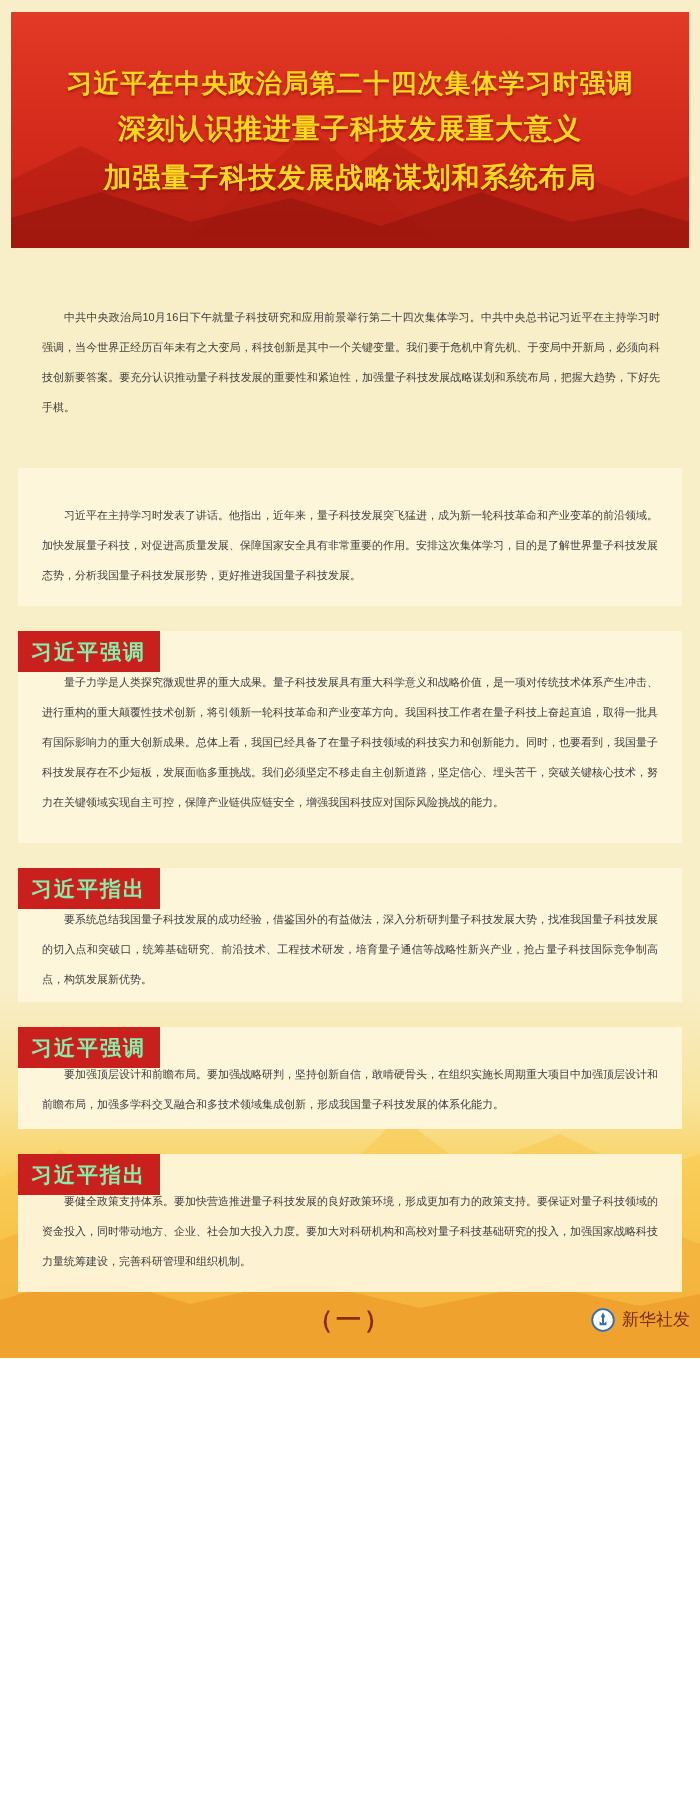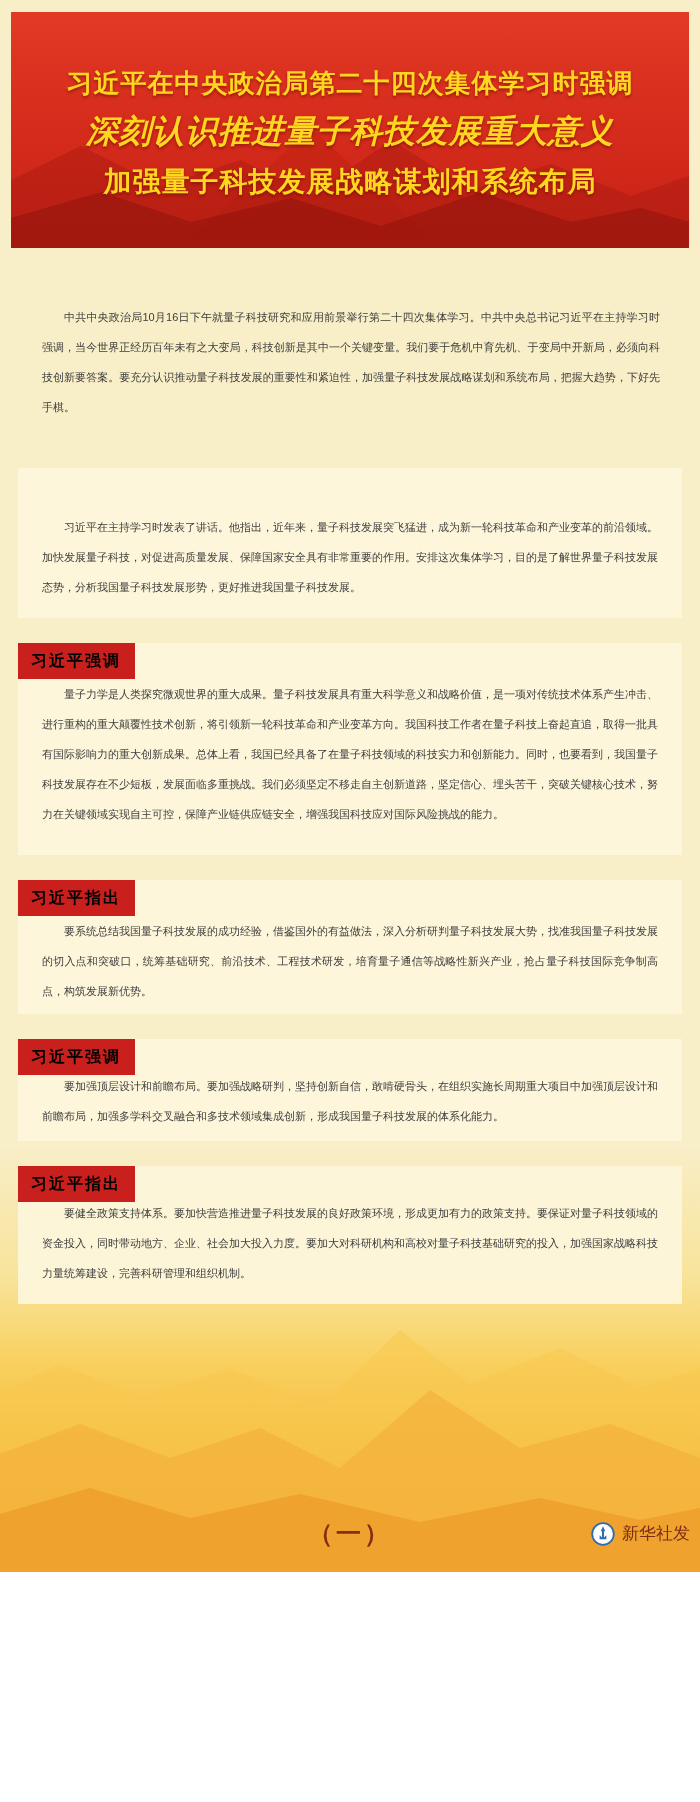--- a/index.html
+++ b/index.html
@@ -1,54 +1,54 @@
 <!DOCTYPE html>
 <html><head>
 <meta charset="utf-8">
 <style>
   html,body{margin:0;padding:0;}
   body{font-family:"Liberation Sans",sans-serif;}
   .page{
-    position:relative;width:700px;height:1572px;overflow:hidden;
+    position:relative;width:700px;height:1358px;overflow:hidden;
     background:linear-gradient(180deg,
       #f8eec7 0%, #f8eec7 73%,
       #f8e49c 81%, #f9cf5c 87%,
       #f6b93f 93%, #efa030 100%);
   }
   
   .banner{
     position:relative;margin:12px 11px 0;height:236px;overflow:hidden;
     background:linear-gradient(180deg,#e23a25 0%,#d92f1f 35%,#cf2719 70%,#c52217 100%);
   }
   .banner-mountains{position:absolute;left:0;bottom:0;width:100%;height:130px;}
   .banner-titles{position:relative;z-index:2;padding-top:58px;text-align:center;}
   .banner-title{
     color:#ffd71e;font-weight:bold;letter-spacing:1px;
     text-shadow:0 2px 3px rgba(110,10,0,.55);line-height:1;
   }
   .banner-title.l1{font-size:26px;margin-bottom:19px;}
-  .banner-title.l2{font-size:32px;margin-bottom:21px;font-style:italic;}
+  .banner-title.l2{font-size:28px;margin-bottom:21px;}
   .banner-title.l3{font-size:28px;}
   
   .para{
     font-size:11px;line-height:30px;color:#3d3d3d;
     text-align:justify;text-indent:2em;
   }
   .intro-para1{margin:54px 40px 0 42px;}
   .highlight-box{
     margin:46px 18px 0;background:#fdf6da;
-    padding:44px 24px 16px;
+    padding:32px 24px 16px;
   }
   
   .section{position:relative;margin:12px 18px 0;}
   .section + .section{margin-top:20px;}
   .sec-badge{
     position:absolute;top:0;left:0;z-index:3;
-    background:#c9201d;color:#000000;font-weight:bold;
-    font-size:16px;letter-spacing:2px;line-height:1;
+    background:#c9201d;color:#86efac;font-weight:bold;
+    font-size:21px;letter-spacing:2px;line-height:1;
     padding:10px 14px 10px 13px;
   }
   .sec-box{
     position:relative;z-index:1;margin-top:25px;
     background:#fdf6da;padding:36px 24px 26px;
   }
   .sec-box .para{margin:0;}
   #section-2 .sec-box{padding-bottom:8px;}
   #section-3{margin-top:15px;}
   #section-3 .sec-box{padding-top:32px;padding-bottom:10px;}

